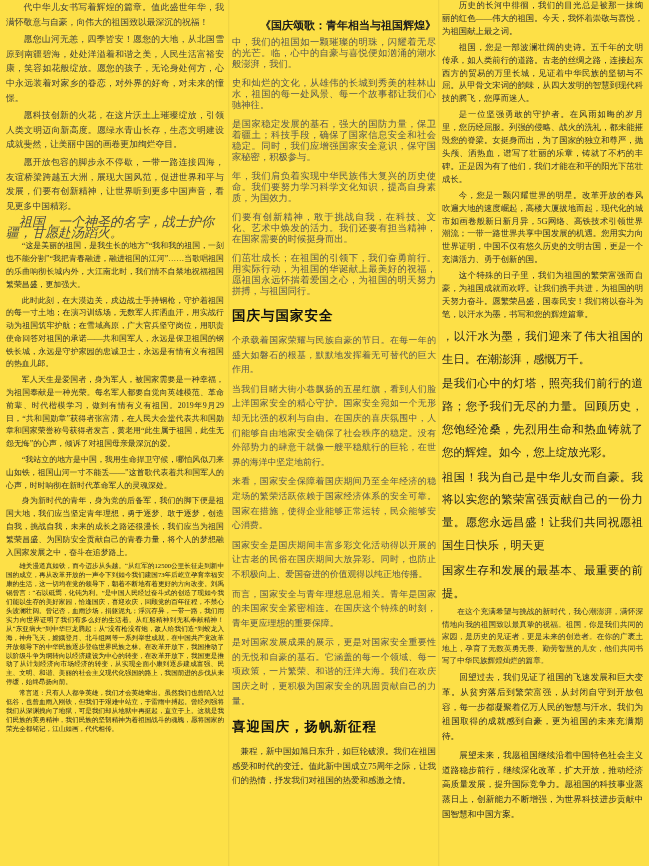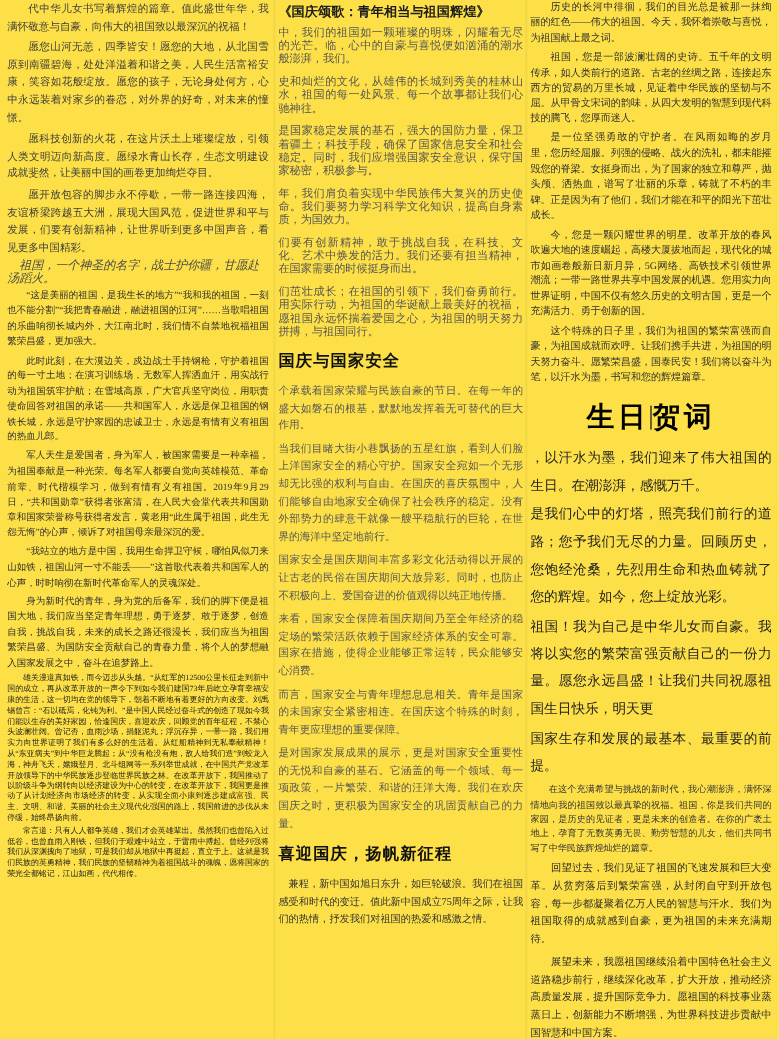--- a/index.html
+++ b/index.html
@@ -18,26 +18,26 @@
   .col-right{left:442px;width:201px;}
   .seam{position:absolute;top:0;bottom:0;width:2px;background:linear-gradient(to right,rgba(0,0,0,0.07),rgba(0,0,0,0));}
   .seam-1{left:228px;}
   .seam-2{left:438px;}
 
   p{margin:0;}
 
   
   .l-body{font-size:8.8px;line-height:14.6px;text-align:justify;text-indent:2em;color:#3c3c3c;margin-bottom:3px;}
   .l-center{font-size:7.4px;line-height:11px;text-align:center;color:#4a4a4a;margin:3px 0 1px;}
-  .l-poem{font-size:10px;line-height:11px;color:#4a4a4a;text-indent:1em;margin-bottom:2px;font-style:italic;}
+  .l-poem{font-size:13px;line-height:11px;color:#4a4a4a;text-indent:1em;margin-bottom:2px;font-style:italic;}
   .l-essay{font-size:7.9px;line-height:12.8px;text-align:justify;text-indent:2em;color:#2e2e2e;margin-bottom:3px;}
   .l-dense{font-size:6.6px;line-height:8.9px;text-align:justify;text-indent:2em;color:#1e1e1e;margin-bottom:2px;}
 
   
-  .m-title{font-size:11px;font-weight:bold;text-align:left;color:#1c1c1c;line-height:15px;margin:3px 0 4px;white-space:nowrap;}
+  .m-title{font-size:11px;font-weight:bold;text-align:right;color:#1c1c1c;line-height:15px;margin:18px 0 4px;white-space:nowrap;}
   .m-body{font-family:"Liberation Sans",sans-serif;font-size:9.3px;line-height:11px;text-align:justify;color:#555;margin-bottom:8px;}
   .m-h2{font-size:13.5px;font-weight:bold;text-align:left;color:#111;margin:10px 0 8px;letter-spacing:1px;}
   .m-sec{font-family:"Liberation Sans",sans-serif;font-size:8.9px;line-height:14.6px;text-align:justify;color:#565656;margin-bottom:5px;}
   .m-nj{font-size:8.5px;line-height:14.4px;text-align:justify;color:#303030;margin-bottom:4px;text-indent:1em;}
 
   
   .r-title{font-size:11.5px;font-weight:bold;color:#111;line-height:15px;margin:2px 0 4px;white-space:nowrap;}
   .r-body{font-size:8.4px;line-height:12.9px;text-align:justify;text-indent:2em;color:#2f2f2f;margin-bottom:3px;}
   .r-h2{font-size:23px;font-weight:bold;text-align:center;color:#000;margin:10px 0 8px;letter-spacing:3px;}
   .cursor{display:inline-block;width:1px;height:20px;background:#111;vertical-align:-3px;margin:0 1px;}
@@ -73,38 +73,37 @@
     <p class="m-body">中，我们的祖国如一颗璀璨的明珠，闪耀着无尽的光芒。临，心中的自豪与喜悦便如汹涌的潮水般澎湃，我们。</p>
     <p class="m-body">史和灿烂的文化，从雄伟的长城到秀美的桂林山水，祖国的每一处风景、每一个故事都让我们心驰神往。</p>
     <p class="m-body">是国家稳定发展的基石，强大的国防力量，保卫着疆土；科技手段，确保了国家信息安全和社会稳定。同时，我们应增强国家安全意识，保守国家秘密，积极参与。</p>
     <p class="m-body">年，我们肩负着实现中华民族伟大复兴的历史使命。我们要努力学习科学文化知识，提高自身素质，为国效力。</p>
     <p class="m-body">们要有创新精神，敢于挑战自我，在科技、文化、艺术中焕发的活力。我们还要有担当精神，在国家需要的时候挺身而出。</p>
     <p class="m-body">们茁壮成长；在祖国的引领下，我们奋勇前行。用实际行动，为祖国的华诞献上最美好的祝福，愿祖国永远怀揣着爱国之心，为祖国的明天努力拼搏，与祖国同行。</p>
 
     <div class="m-h2">国庆与国家安全</div>
     <p class="m-sec">个承载着国家荣耀与民族自豪的节日。在每一年的盛大如磐石的根基，默默地发挥着无可替代的巨大作用。</p>
     <p class="m-sec">当我们目睹大街小巷飘扬的五星红旗，看到人们脸上洋国家安全的精心守护。国家安全宛如一个无形却无比强的权利与自由。在国庆的喜庆氛围中，人们能够自由地家安全确保了社会秩序的稳定。没有外部势力的肆意干就像一艘平稳航行的巨轮，在世界的海洋中坚定地前行。</p>
+    <p class="m-sec">来看，国家安全保障着国庆期间乃至全年经济的稳定场的繁荣活跃依赖于国家经济体系的安全可靠。国家在措施，使得企业能够正常运转，民众能够安心消费。</p>
     <p class="m-sec">国家安全是国庆期间丰富多彩文化活动得以开展的让古老的民俗在国庆期间大放异彩。同时，也防止不积极向上、爱国奋进的价值观得以纯正地传播。</p>
-    <p class="m-sec">来看，国家安全保障着国庆期间乃至全年经济的稳定场的繁荣活跃依赖于国家经济体系的安全可靠。国家在措施，使得企业能够正常运转，民众能够安心消费。</p>
     <p class="m-sec">而言，国家安全与青年理想息息相关。青年是国家的未国家安全紧密相连。在国庆这个特殊的时刻，青年更应理想的重要保障。</p>
     <p class="m-sec">是对国家发展成果的展示，更是对国家安全重要性的无悦和自豪的基石。它涵盖的每一个领域、每一项政策，一片繁荣、和谐的汪洋大海。我们在欢庆国庆之时，更积极为国家安全的巩固贡献自己的力量。</p>
 
     <div class="m-h2">喜迎国庆，扬帆新征程</div>
     <p class="m-nj">兼程，新中国如旭日东升，如巨轮破浪。我们在祖国感受和时代的变迁。值此新中国成立75周年之际，让我们的热情，抒发我们对祖国的热爱和感激之情。</p>
 
   </div>
 
   <div class="col col-right">
     <p class="r-body">历史的长河中徘徊，我们的目光总是被那一抹绚丽的红色——伟大的祖国。今天，我怀着崇敬与喜悦，为祖国献上最之词。</p>
     <p class="r-body">祖国，您是一部波澜壮阔的史诗。五千年的文明传承，如人类前行的道路。古老的丝绸之路，连接起东西方的贸易的万里长城，见证着中华民族的坚韧与不屈。从甲骨文宋词的韵味，从四大发明的智慧到现代科技的腾飞，您厚而迷人。</p>
     <p class="r-body">是一位坚强勇敢的守护者。在风雨如晦的岁月里，您历经屈服。列强的侵略、战火的洗礼，都未能摧毁您的脊梁。女挺身而出，为了国家的独立和尊严，抛头颅、洒热血，谱写了壮丽的乐章，铸就了不朽的丰碑。正是因为有了他们，我们才能在和平的阳光下茁壮成长。</p>
     <p class="r-body">今，您是一颗闪耀世界的明星。改革开放的春风吹遍大地的速度崛起，高楼大厦拔地而起，现代化的城市如画卷般新日新月异，5G网络、高铁技术引领世界潮流；一带一路世界共享中国发展的机遇。您用实力向世界证明，中国不仅有悠久历史的文明古国，更是一个充满活力、勇于创新的国。</p>
     <p class="r-body">这个特殊的日子里，我们为祖国的繁荣富强而自豪，为祖国成就而欢呼。让我们携手共进，为祖国的明天努力奋斗。愿繁荣昌盛，国泰民安！我们将以奋斗为笔，以汗水为墨，书写和您的辉煌篇章。</p>
 
-    <div class="r-h2"><span>生日</span><span class="cursor"></span><span>贺词</span></div>
     <p class="r-lead">，以汗水为墨，我们迎来了伟大祖国的生日。在潮澎湃，感慨万千。</p>
     <p class="r-lead">是我们心中的灯塔，照亮我们前行的道路；您予我们无尽的力量。回顾历史，您饱经沧桑，先烈用生命和热血铸就了您的辉煌。如今，您上绽放光彩。</p>
     <p class="r-lead">祖国！我为自己是中华儿女而自豪。我将以实您的繁荣富强贡献自己的一份力量。愿您永远昌盛！让我们共同祝愿祖国生日快乐，明天更</p>
     <p class="r-lead">国家生存和发展的最基本、最重要的前提。</p>
     <p class="r-small">在这个充满希望与挑战的新时代，我心潮澎湃，满怀深情地向我的祖国致以最真挚的祝福。祖国，你是我们共同的家园，是历史的见证者，更是未来的创造者。在你的广袤土地上，孕育了无数英勇无畏、勤劳智慧的儿女，他们共同书写了中华民族辉煌灿烂的篇章。</p>
     <p class="r-bodyb">回望过去，我们见证了祖国的飞速发展和巨大变革。从贫穷落后到繁荣富强，从封闭自守到开放包容，每一步都凝聚着亿万人民的智慧与汗水。我们为祖国取得的成就感到自豪，更为祖国的未来充满期待。</p>
     <p class="r-bodyb">展望未来，我愿祖国继续沿着中国特色社会主义道路稳步前行，继续深化改革，扩大开放，推动经济高质量发展，提升国际竞争力。愿祖国的科技事业蒸蒸日上，创新能力不断增强，为世界科技进步贡献中国智慧和中国方案。</p>
 
   </div>
 

